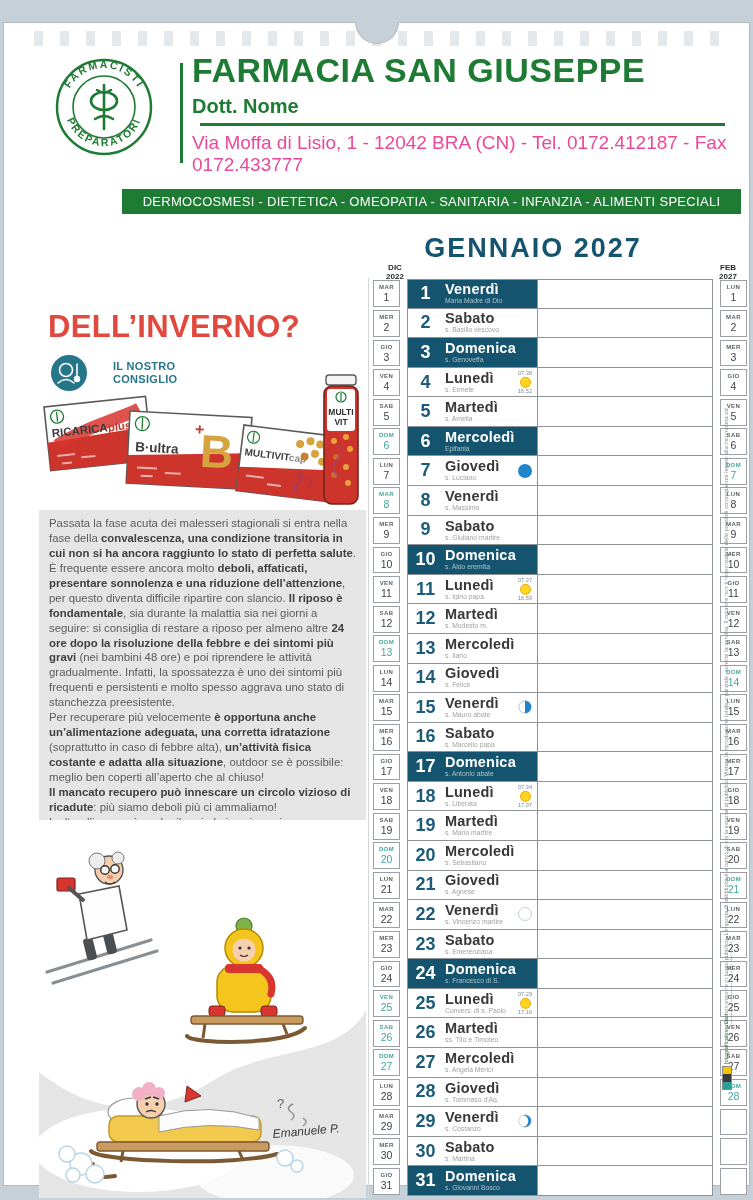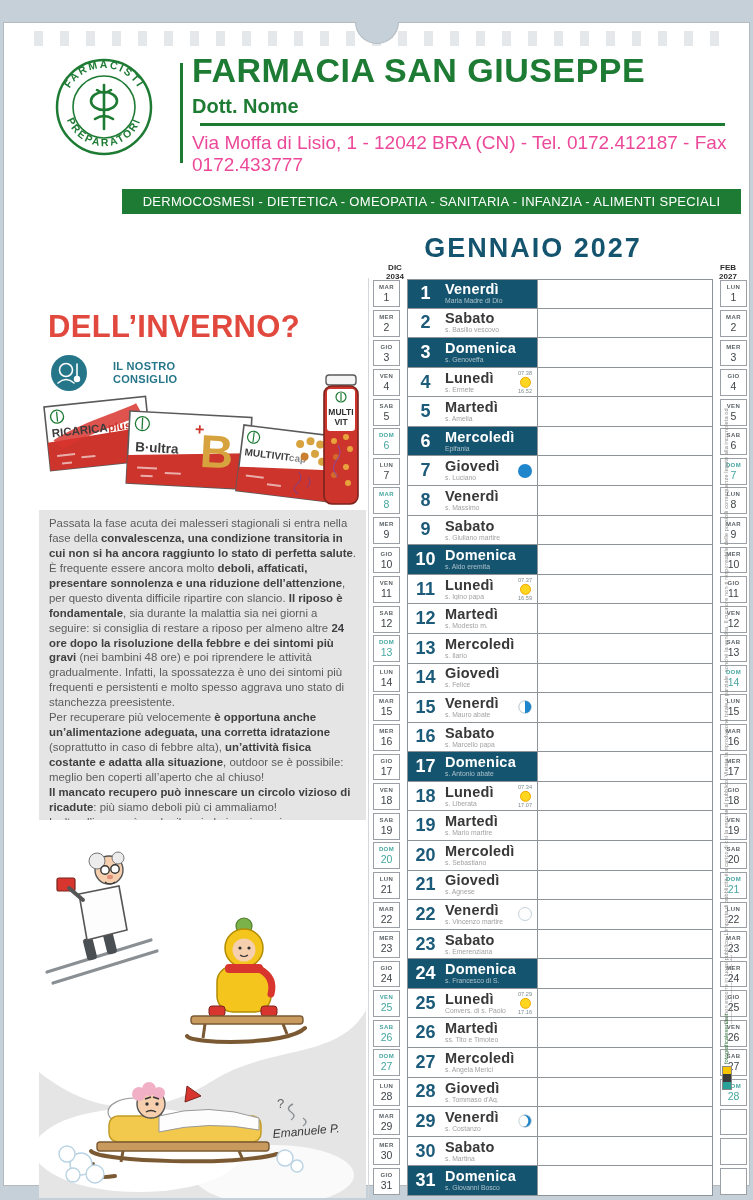--- a/index.html
+++ b/index.html
@@ -296,21 +296,21 @@
       <text x="234" y="318" transform="rotate(-5 234 318)" font-size="12" font-style="italic" fill="#3a3a3a">Emanuele P.</text>
     </svg>
   </div>
 
   <div class="cal-title">GENNAIO 2027</div>
 
   <div id="cal">
     <div class="vline"></div>
     <div class="mhdr l">
       <span>DIC</span><br>
-      <span>2034</span>
+      <span>2022</span>
     </div>
     <div class="mhdr r">
       <span>FEB</span><br>
       <span>2027</span>
     </div>
     <div id="rows">
         <div class="crow">
           <div class="mini">
             <span class="ma">MAR</span>
             <span class="mn">1</span>

